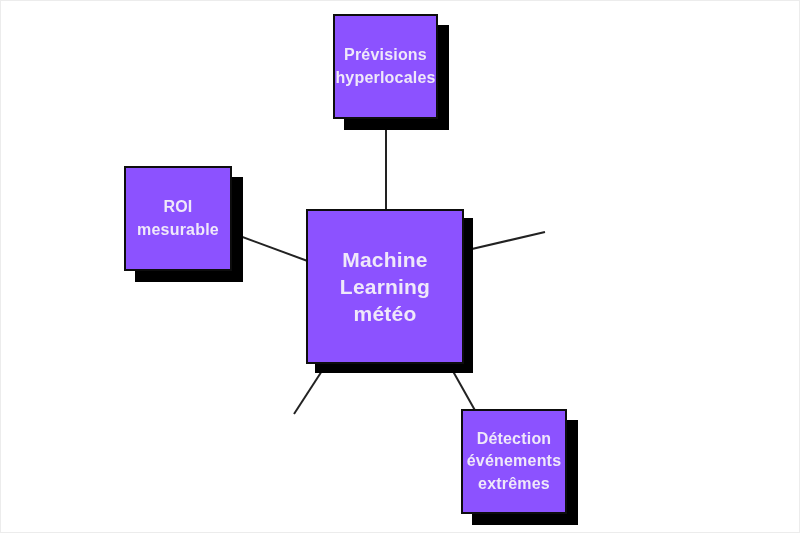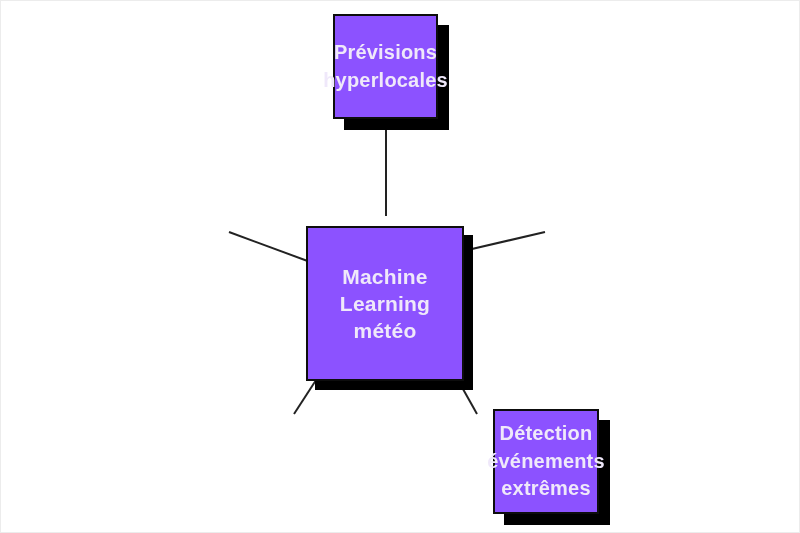--- a/index.html
+++ b/index.html
@@ -40,30 +40,30 @@
     text-align: center;
     box-sizing: border-box;
   }
   .node-label {
     color: var(--text, #EFE8FA);
     white-space: pre-line;
     font-weight: 600;
     letter-spacing: 0.2px;
   }
   .node.center {
-    left: 305px; top: 225px; width: 158px; height: 155px;
+    left: 305px; top: 208px; width: 158px; height: 155px;
     box-shadow: 9px 9px 0 0 var(--shadow, #000000);
   }
   .node.center .node-label { font-size: 21px; line-height: 1.3; }
-  .node.satellite .node-label { font-size: 20px; line-height: 1.38; }
+  .node.satellite .node-label { font-size: 16px; line-height: 1.38; }
   .node.top          { left: 332px; top: 13px;  width: 105px; height: 105px; }
   .node.left         { left: 123px; top: 165px; width: 108px; height: 105px; }
   .node.right        { left: 538px; top: 164px; width: 108px; height: 104px; }
   .node.bottom-left  { left: 202px; top: 408px; width: 106px; height: 105px; }
-  .node.bottom-right { left: 460px; top: 408px; width: 106px; height: 105px; margin-left: 32px; }
+  .node.bottom-right { left: 460px; top: 408px; width: 106px; height: 105px; }
 </style>
 </head>
 <body>
 
 <div class="stage">
 
   <svg class="connectors" viewBox="0 0 800 533" xmlns="http://www.w3.org/2000/svg">
     <line x1="385" y1="118" x2="385" y2="215"></line>
     <line x1="228" y1="231" x2="312" y2="262"></line>
     <line x1="458" y1="251" x2="544" y2="231"></line>
@@ -75,20 +75,24 @@
     <span class="node-label">Machine
 Learning
 météo</span>
   </div>
 
   <div class="node satellite top">
     <span class="node-label">Prévisions
 hyperlocales</span>
   </div>
 
+  <div class="node satellite left">
+    <span class="node-label">ROI
+mesurable</span>
+  </div>
 
 
 
   <div class="node satellite bottom-right">
     <span class="node-label">Détection
 événements
 extrêmes</span>
   </div>
 
 </div>

